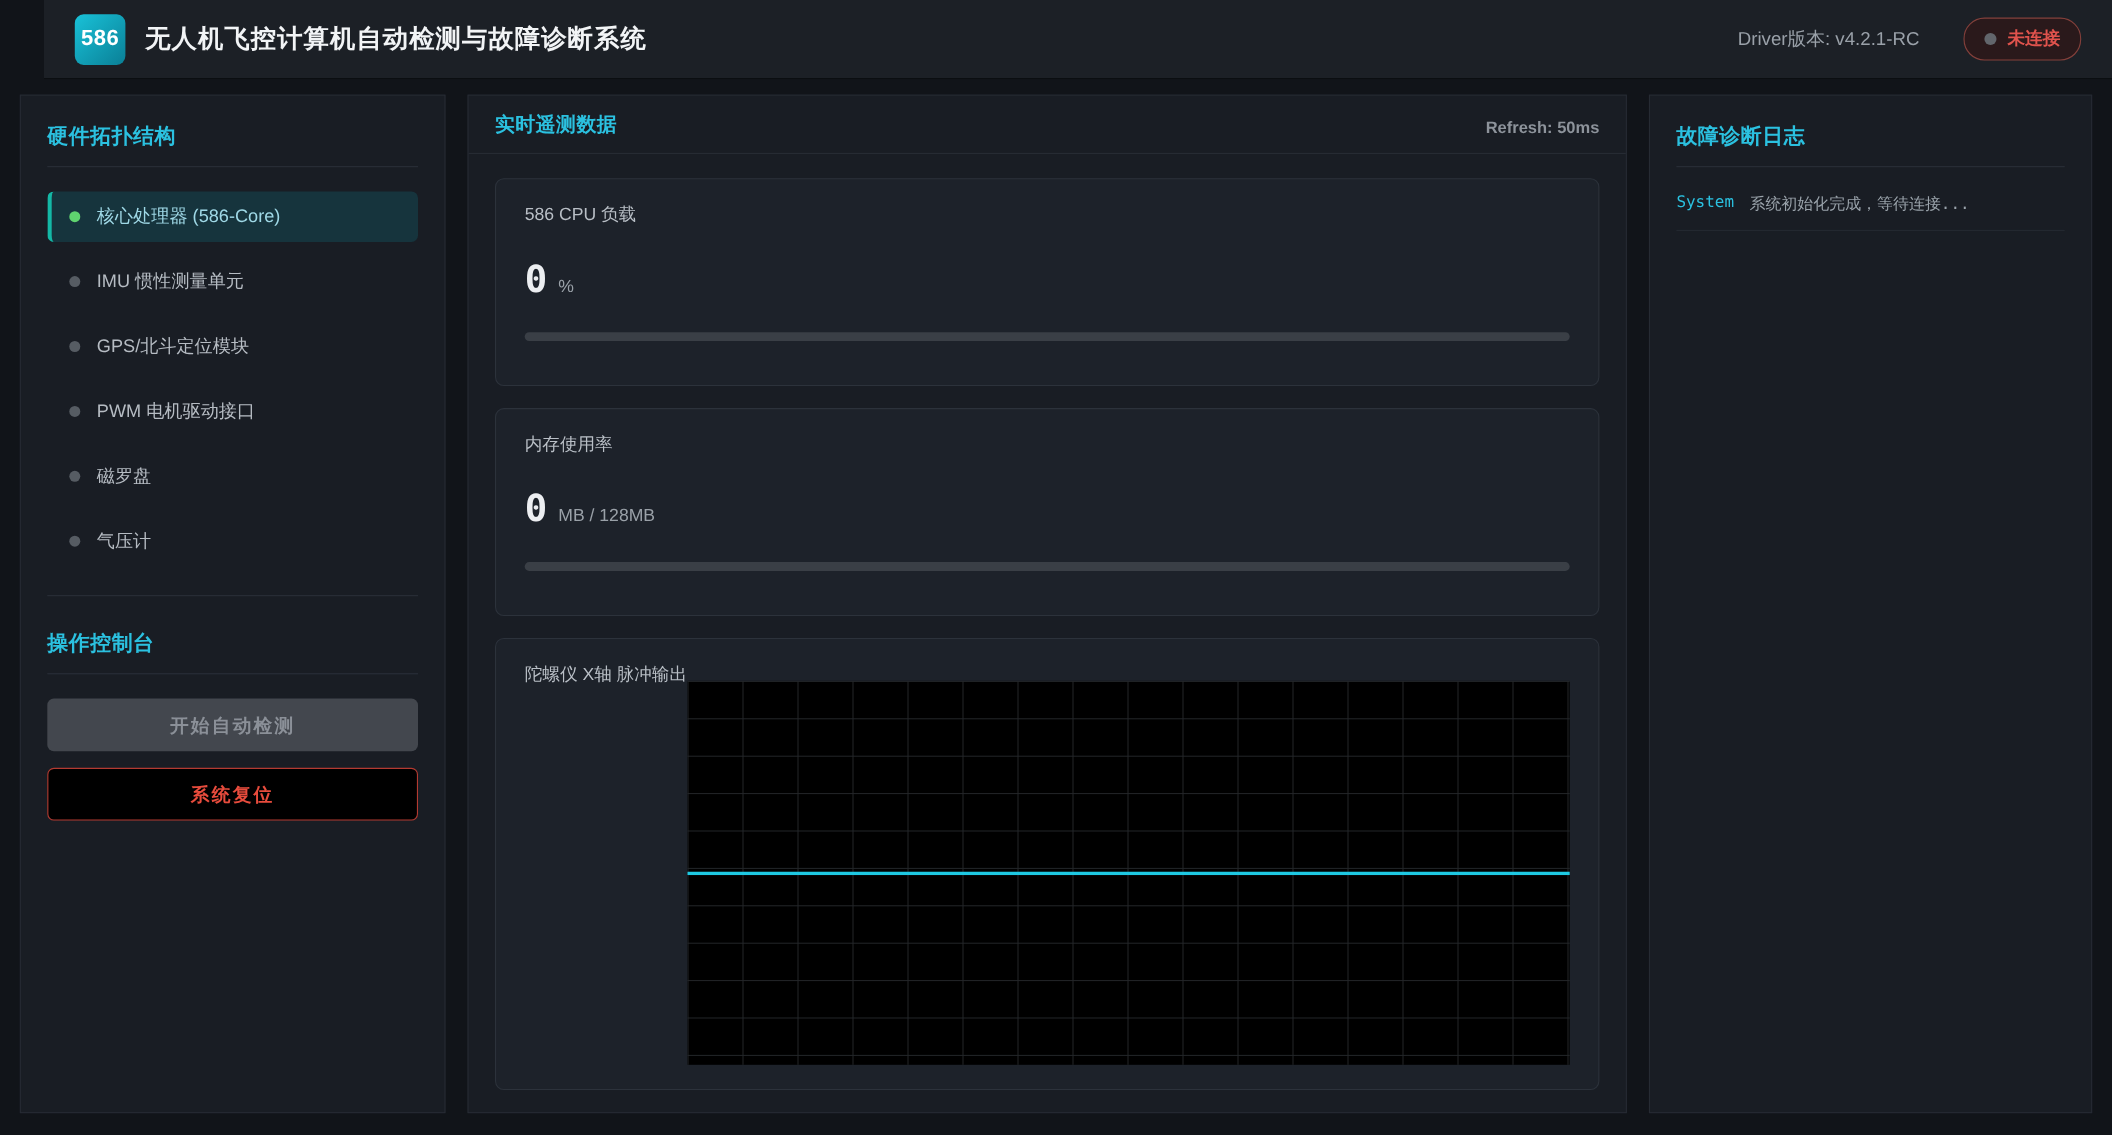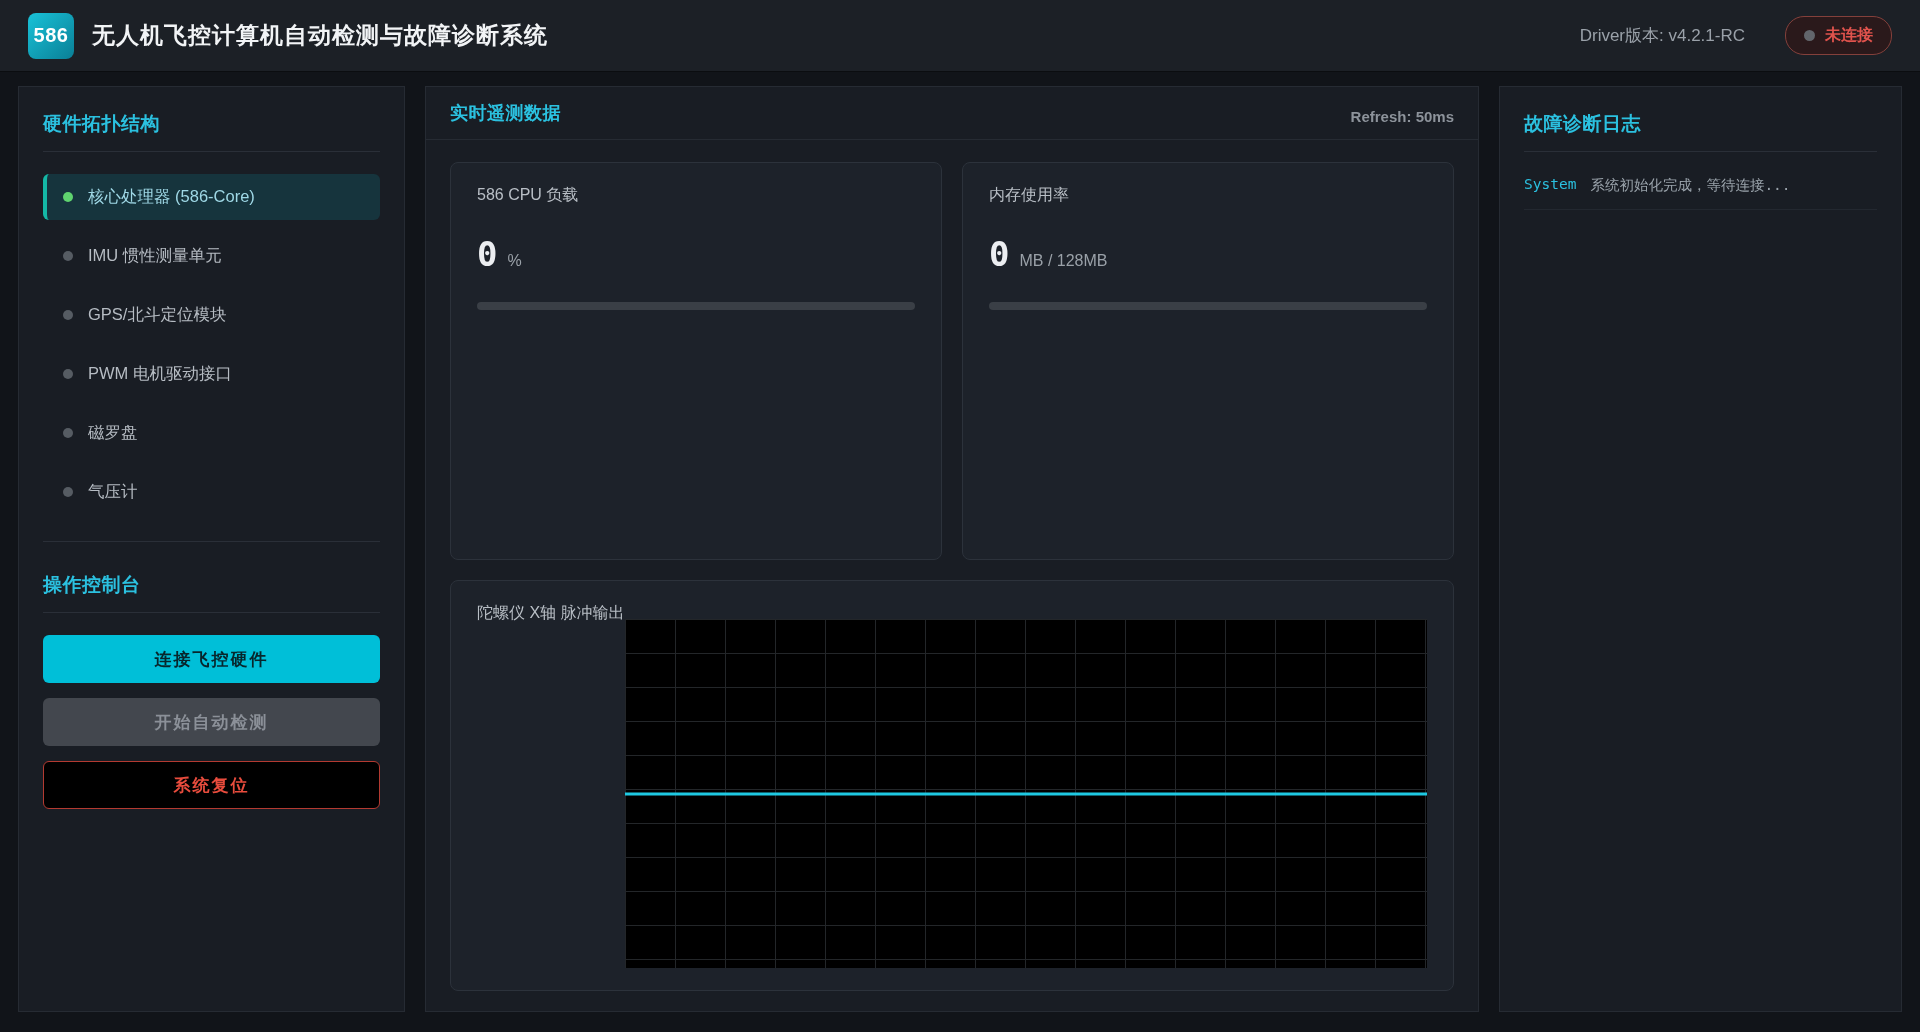--- a/index.html
+++ b/index.html
@@ -11,20 +11,21 @@
   }
   
   .topbar {
     height: 72px;
     background: #1c2026;
     border-bottom: 1px solid #0b0d10;
     display: flex;
     align-items: center;
     padding: 0 28px;
     gap: 18px;
+    margin-left: 40px;
   }
   .logo-badge {
     width: 46px; height: 46px;
     border-radius: 8px;
     background: linear-gradient(135deg, #19c2d8, #0a7f96);
     color: #ffffff;
     font-size: 20px; font-weight: bold;
     display: flex; align-items: center; justify-content: center;
     letter-spacing: 0.5px;
   }
@@ -112,21 +113,21 @@
   
   .main-panel { flex: 1; display: flex; flex-direction: column; }
   .main-header {
     display: flex; align-items: flex-end; justify-content: space-between;
     padding: 14px 24px;
     border-bottom: 1px solid #262b33;
   }
   .main-header .panel-title { border-bottom: none; padding-bottom: 0; font-size: 18px; }
   .refresh-label { color: #8d939b; font-size: 15px; font-weight: bold; }
   .main-body { flex: 1; padding: 22px 24px 20px 24px; display: flex; flex-direction: column; gap: 20px; }
-  .cards-row { display: flex; gap: 20px; height: 398px; }
+  .cards-row { display: flex; gap: 20px; height: 398px; flex-direction: column; }
   .card {
     flex: 1;
     background: #1d222a;
     border: 1px solid #2c323b;
     border-radius: 8px;
     padding: 22px 26px;
   }
   .card-title { color: #b9bfc6; font-size: 16px; }
   .metric-value-row { margin-top: 28px; display: flex; align-items: baseline; gap: 10px; }
   .metric-value {
@@ -219,21 +220,20 @@
         <span class="dot"></span>
         <span>磁罗盘</span>
       </li>
       <li class="hw-item">
         <span class="dot"></span>
         <span>气压计</span>
       </li>
     </ul>
     <hr class="divider">
     <div class="panel-title console-title">操作控制台</div>
-    <button class="btn btn-connect">连接飞控硬件</button>
     <button class="btn btn-start" disabled="">开始自动检测</button>
     <button class="btn btn-reset">系统复位</button>
   </aside>
 
   <main class="panel main-panel">
     <div class="main-header">
       <div class="panel-title">实时遥测数据</div>
       <div class="refresh-label">Refresh: 50ms</div>
     </div>
     <div class="main-body">

